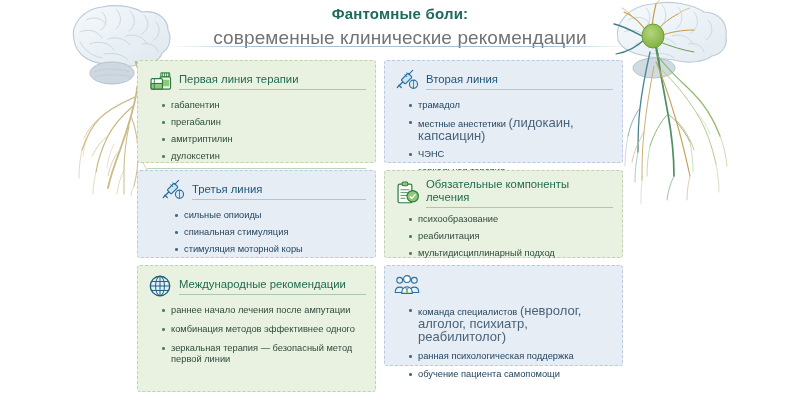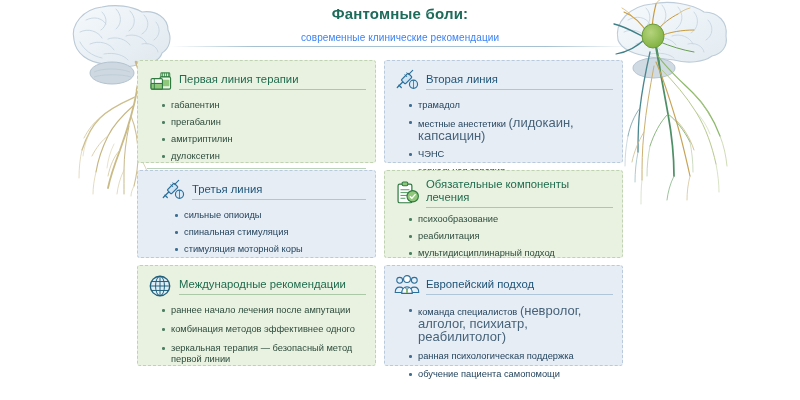--- a/index.html
+++ b/index.html
@@ -14,21 +14,21 @@
   .brain-left{position:absolute;left:44px;top:-2px;width:150px;height:200px;}
   .brain-right{position:absolute;left:612px;top:-4px;width:190px;height:215px;}
 
   
   .header{position:absolute;left:0;top:2px;width:800px;text-align:center;}
   .title{
     font-size:15px;font-weight:bold;color:#1d6b5a;letter-spacing:.2px;
     line-height:24px;
   }
   .subtitle{
-    font-size:10px;color:#3b82f6;line-height:20px;margin-top:2px;letter-spacing:.1px;
+    font-size:19px;color:#737373;line-height:20px;margin-top:2px;letter-spacing:.1px;
   }
   .rule{
     position:absolute;left:170px;top:46px;width:460px;height:1px;
     background:linear-gradient(to right,rgba(160,190,205,0) 0%,rgba(150,182,200,.85) 18%,rgba(150,182,200,.85) 82%,rgba(160,190,205,0) 100%);
   }
 
   
   .grid{position:absolute;left:137px;top:60px;width:486px;height:306px;}
   .card{
     position:absolute;box-sizing:border-box;
@@ -36,21 +36,21 @@
     border:1px dashed rgba(120,150,170,.45);
     padding:7px 9px 6px 9px;
   }
   .card.green{background:#e9f2e0;border-color:rgba(140,170,120,.45);}
   .card.blue{background:#e7edf5;border-color:rgba(130,160,190,.45);}
 
   .c1{left:0;  top:0;   width:239px;height:103px;}
   .c2{left:247px;top:0; width:239px;height:103px;}
   .c3{left:0;  top:110px;width:239px;height:88px;padding-left:22px;}
   .c4{left:247px;top:110px;width:239px;height:88px;}
-  .c5{left:0;  top:205px;width:239px;height:101px;}
+  .c5{left:0;  top:205px;width:239px;height:127px;}
   .c6{left:247px;top:205px;width:239px;height:101px;}
 
   .card-head{display:flex;align-items:center;gap:6px;min-height:26px;}
   .card-icon{width:26px;height:26px;flex:0 0 26px;display:block;}
   .card-title{
     font-size:11.3px;font-weight:normal;line-height:13px;
     padding-bottom:3px;flex:1;
   }
   .green .card-title{color:#1f6b4e;border-bottom:1px solid rgba(120,165,120,.55);}
   .blue  .card-title{color:#1d5478;border-bottom:1px solid rgba(130,165,195,.55);}
@@ -334,21 +334,20 @@
         <svg class="card-icon" viewBox="0 0 32 32">
           <circle cx="7" cy="9" r="3.6" fill="#e5f0f8" stroke="#2b6f9b" stroke-width="1.3"></circle>
           <path d="M1.5 24c0-4 2.4-6.6 5.5-6.6s5.5 2.6 5.5 6.6z" fill="#e5f0f8" stroke="#2b6f9b" stroke-width="1.3"></path>
           <circle cx="25" cy="9" r="3.6" fill="#e5f0f8" stroke="#2b6f9b" stroke-width="1.3"></circle>
           <path d="M19.5 24c0-4 2.4-6.6 5.5-6.6s5.5 2.6 5.5 6.6z" fill="#e5f0f8" stroke="#2b6f9b" stroke-width="1.3"></path>
           <circle cx="16" cy="7.5" r="4.2" fill="#ffffff" stroke="#2b6f9b" stroke-width="1.4"></circle>
           <path d="M9.5 25c0-4.8 2.9-8 6.5-8s6.5 3.2 6.5 8z" fill="#ffffff" stroke="#2b6f9b" stroke-width="1.4"></path>
           <path d="M13.5 17.5l2.5 3 2.5-3" fill="none" stroke="#2b6f9b" stroke-width="1.2"></path>
           <rect x="15" y="19.5" width="2" height="5" rx=".6" fill="#6fae54"></rect>
         </svg>
-        <div class="card-title">Европейский подход</div>
       </div>
       <ul class="items">
         <li><span>команда специалистов </span><span class="paren">(невролог, алголог, психиатр, реабилитолог)</span></li>
         <li><span>ранная психологическая поддержка</span></li>
         <li><span>обучение пациента самопомощи</span></li>
       </ul>
     </div>
 
   </div>
 </div>

